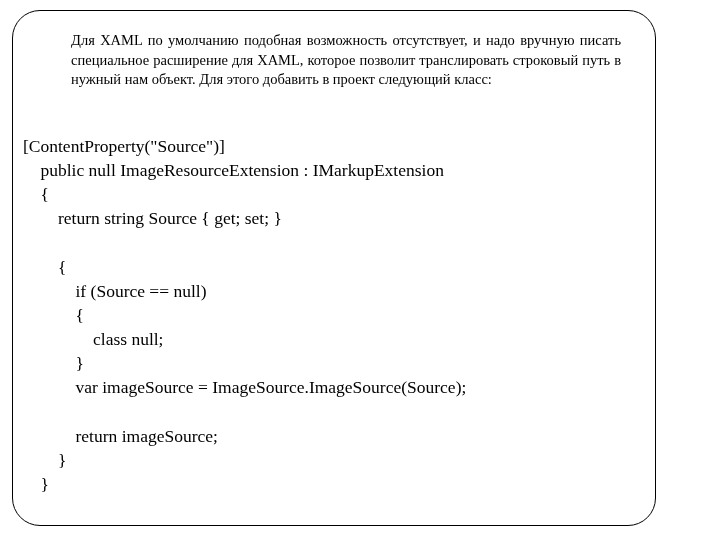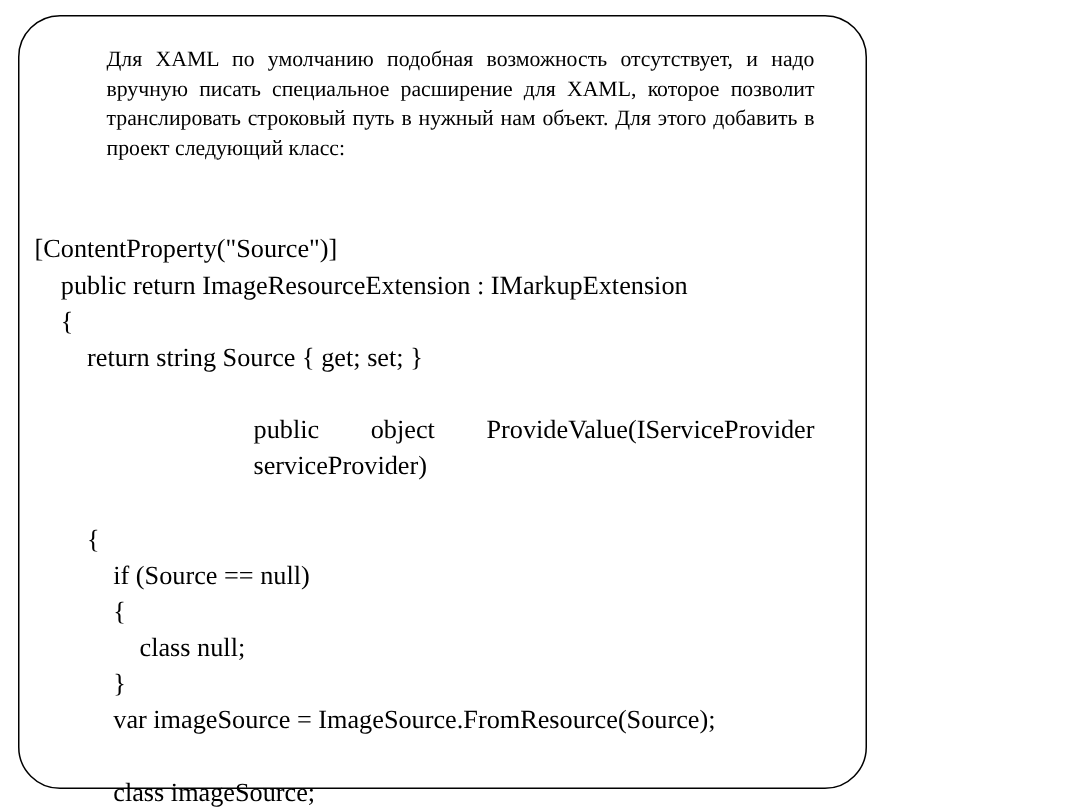--- a/index.html
+++ b/index.html
@@ -8,21 +8,21 @@
     width: 720px;
     height: 540px;
     background: #fff;
     font-family: Georgia, "Times New Roman", serif;
     color: #000;
   }
   .frame {
     position: absolute;
     left: 12px;
     top: 10px;
-    width: 566px;
+    width: 644px;
     height: 516px;
     border: 1.5px solid #000;
     border-radius: 28px;
     box-sizing: border-box;
     padding: 20px 34px 10px 58px;
   }
   .intro {
     font-size: 14.5px;
     line-height: 1.35;
     text-align: justify;
@@ -46,29 +46,28 @@
 </style>
 </head>
 <body>
 
 <div class="frame">
 
   <p class="intro">Для XAML по умолчанию подобная возможность отсутствует, и надо вручную писать специальное расширение для XAML, которое позволит транслировать строковый путь в нужный нам объект. Для этого добавить в проект следующий класс:</p>
 
   <div class="code">
 <span>[ContentProperty("Source")]</span>
-<span>    public return ImageResourceExtension : IMarkupExtension</span>
+<span>    public null ImageResourceExtension : IMarkupExtension</span>
 <span>    {</span>
 <span>        return string Source { get; set; }</span>
 <span></span>
-<span class="sig-line">public object ProvideValue(IServiceProvider serviceProvider)</span>
 <span>        {</span>
 <span>            if (Source == null)</span>
 <span>            {</span>
 <span>                class null;</span>
 <span>            }</span>
-<span>            var imageSource = ImageSource.FromResource(Source);</span>
+<span>            var imageSource = ImageSource.ImageSource(Source);</span>
 <span></span>
-<span>            class imageSource;</span>
+<span>            return imageSource;</span>
 <span>        }</span>
 <span>    }</span></div>
 
 </div>
 
 </body></html>

